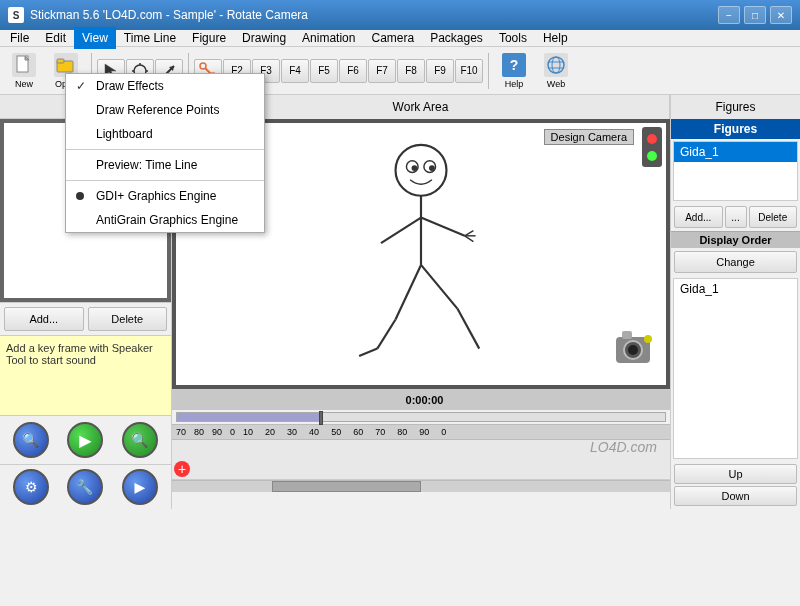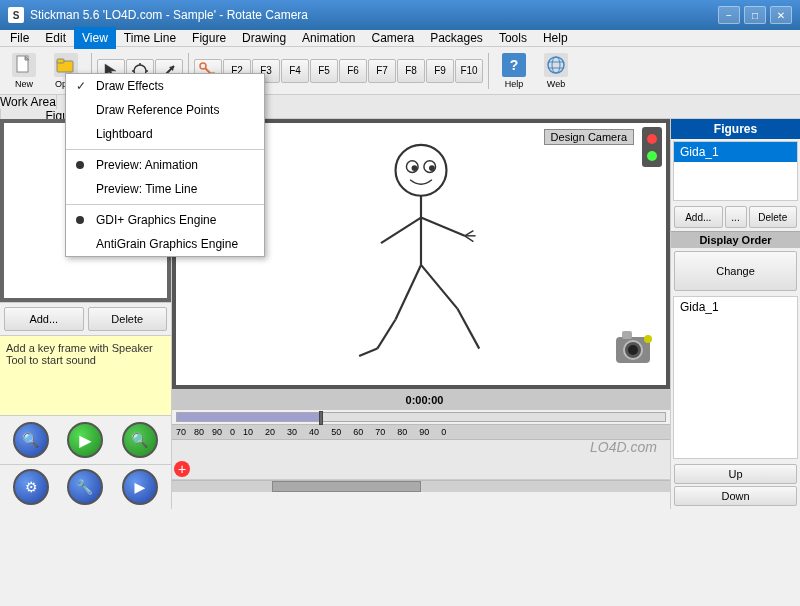--- a/index.html
+++ b/index.html
@@ -142,23 +142,22 @@
       justify-content: center;
       border-radius: 2px;
       font-size: 12px;
     }
 
     
     #tab-bar {
       background: #f0f0f0;
       height: 24px;
       display: flex;
-      align-items: flex-start;
+      align-items: center;
       border-bottom: 1px solid #ccc;
-      flex-direction: column;
     }
     #tab-workarea {
       flex: 1;
       text-align: center;
       font-size: 12px;
       background: #e8e8e8;
       height: 24px;
       display: flex;
       align-items: center;
       justify-content: center;
@@ -605,21 +604,21 @@
     <div style="background:#0055aa;color:white;text-align:center;padding:3px 0;font-size:12px;font-weight:bold;">Figures</div>
     <div style="background:white;border:1px solid #ccc;margin:2px;min-height:60px;">
       <div class="figure-item selected" style="padding:3px 6px;font-size:12px;cursor:pointer;background:#0078d7;color:white;">Gida_1</div>
     </div>
     <div style="display:flex;gap:2px;padding:3px;">
       <div style="flex:1;height:22px;background:linear-gradient(to bottom,#f8f8f8,#e0e0e0);border:1px solid #bbb;cursor:pointer;font-size:10px;display:flex;align-items:center;justify-content:center;border-radius:2px;">Add...</div>
       <div style="width:22px;height:22px;background:linear-gradient(to bottom,#f8f8f8,#e0e0e0);border:1px solid #bbb;cursor:pointer;font-size:10px;display:flex;align-items:center;justify-content:center;border-radius:2px;">...</div>
       <div style="flex:1;height:22px;background:linear-gradient(to bottom,#f8f8f8,#e0e0e0);border:1px solid #bbb;cursor:pointer;font-size:10px;display:flex;align-items:center;justify-content:center;border-radius:2px;">Delete</div>
     </div>
     <div style="background:#c0c0c0;text-align:center;padding:2px 0;font-size:11px;font-weight:bold;border-top:1px solid #aaa;">Display Order</div>
-    <div style="margin:3px;height:40px;background:linear-gradient(to bottom,#f8f8f8,#e0e0e0);border:1px solid #bbb;cursor:pointer;font-size:11px;display:flex;align-items:center;justify-content:center;border-radius:2px;">Change</div>
+    <div style="margin:3px;height:22px;background:linear-gradient(to bottom,#f8f8f8,#e0e0e0);border:1px solid #bbb;cursor:pointer;font-size:11px;display:flex;align-items:center;justify-content:center;border-radius:2px;">Change</div>
     <div style="background:white;border:1px solid #ccc;margin:2px;flex:1;min-height:40px;">
       <div style="padding:3px 6px;font-size:12px;cursor:pointer;">Gida_1</div>
     </div>
     <div style="display:flex;flex-direction:column;padding:3px;gap:2px;">
       <div style="height:20px;background:linear-gradient(to bottom,#f8f8f8,#e0e0e0);border:1px solid #bbb;cursor:pointer;font-size:11px;display:flex;align-items:center;justify-content:center;border-radius:2px;">Up</div>
       <div style="height:20px;background:linear-gradient(to bottom,#f8f8f8,#e0e0e0);border:1px solid #bbb;cursor:pointer;font-size:11px;display:flex;align-items:center;justify-content:center;border-radius:2px;">Down</div>
     </div>
   </div>
 </div>
 
@@ -632,24 +631,20 @@
 
   <div class="dropdown-item">
     <span>Draw Reference Points</span>
   </div>
 
   <div class="dropdown-item">
     <span>Lightboard</span>
   </div>
   <div class="dropdown-separator"></div>
 
-  <div class="dropdown-item">
-    <span class="bullet"></span>
-    <span>Preview: Animation</span>
-  </div>
 
   <div class="dropdown-item">
     <span>Preview: Time Line</span>
   </div>
   <div class="dropdown-separator"></div>
 
   <div class="dropdown-item">
     <span class="bullet"></span>
     <span>GDI+ Graphics Engine</span>
   </div>

